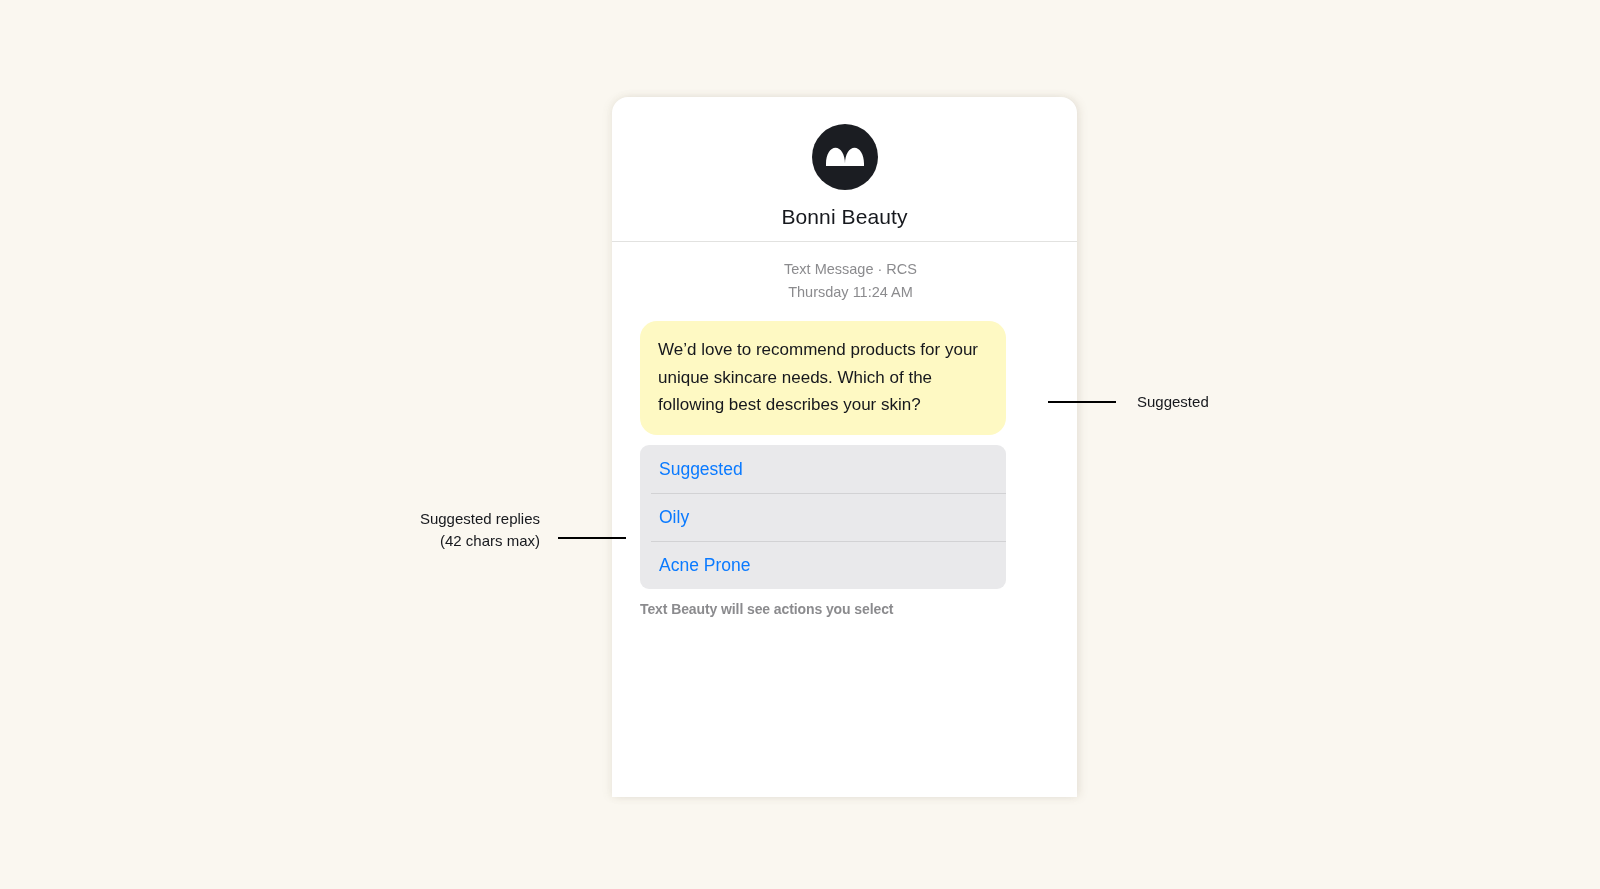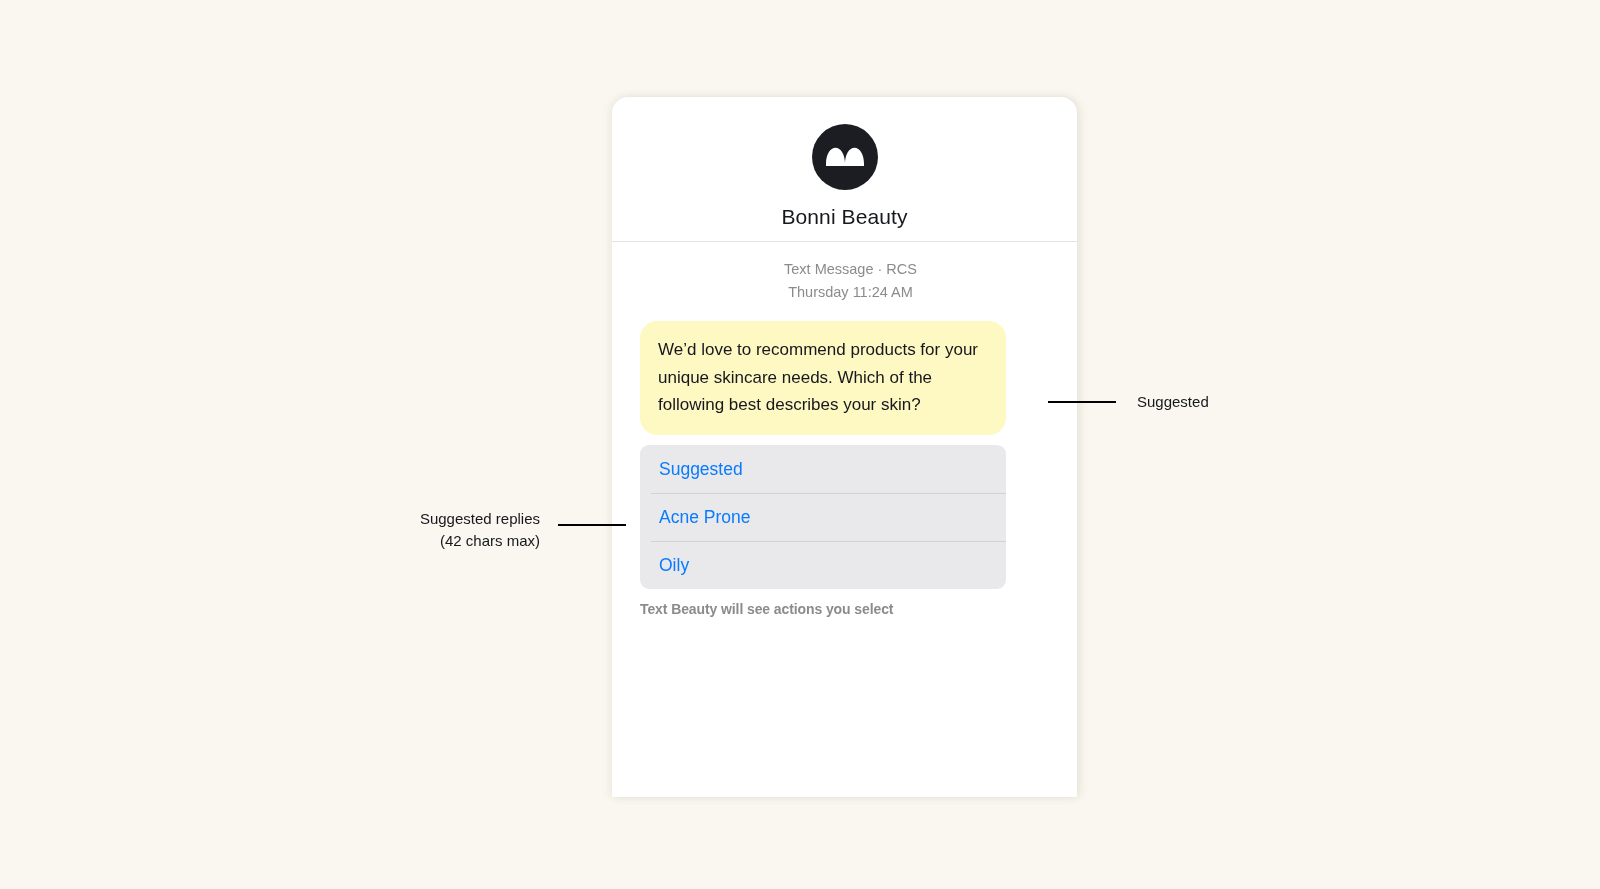--- a/index.html
+++ b/index.html
@@ -130,21 +130,21 @@
     left: 1048px;
     top: 393px;
   }
   #anno-question .anno-leader { width: 68px; }
   #anno-question .anno-text { margin-left: 21px; line-height: 1.2; }
 
   #anno-replies {
     left: 370px;
     top: 508px;
     flex-direction: row;
-    align-items: flex-start;
+    align-items: center;
   }
   #anno-replies .anno-text {
     text-align: right;
     line-height: 1.45;
     width: 170px;
   }
   #anno-replies .anno-leader {
     width: 68px;
     margin-left: 18px;
     margin-top: 16px;
@@ -171,22 +171,22 @@
 
     <div class="meta">
       <span class="meta-line">Text Message · RCS</span>
       <span class="meta-line">Thursday 11:24 AM</span>
     </div>
 
     <div class="bubble">We’d love to recommend products for your unique skincare needs.  Which of the following best describes your skin?</div>
 
     <div class="replies">
       <div class="reply-row">Suggested</div>
+      <div class="reply-row">Oily</div>
       <div class="reply-row">Acne Prone</div>
-      <div class="reply-row">Oily</div>
     </div>
 
     <div class="disclaimer">Text Beauty will see actions you select</div>
 
   </div>
 </div>
 
 <div class="annotation" id="anno-question">
   <span class="anno-leader"></span>
   <span class="anno-text">Suggested</span>

